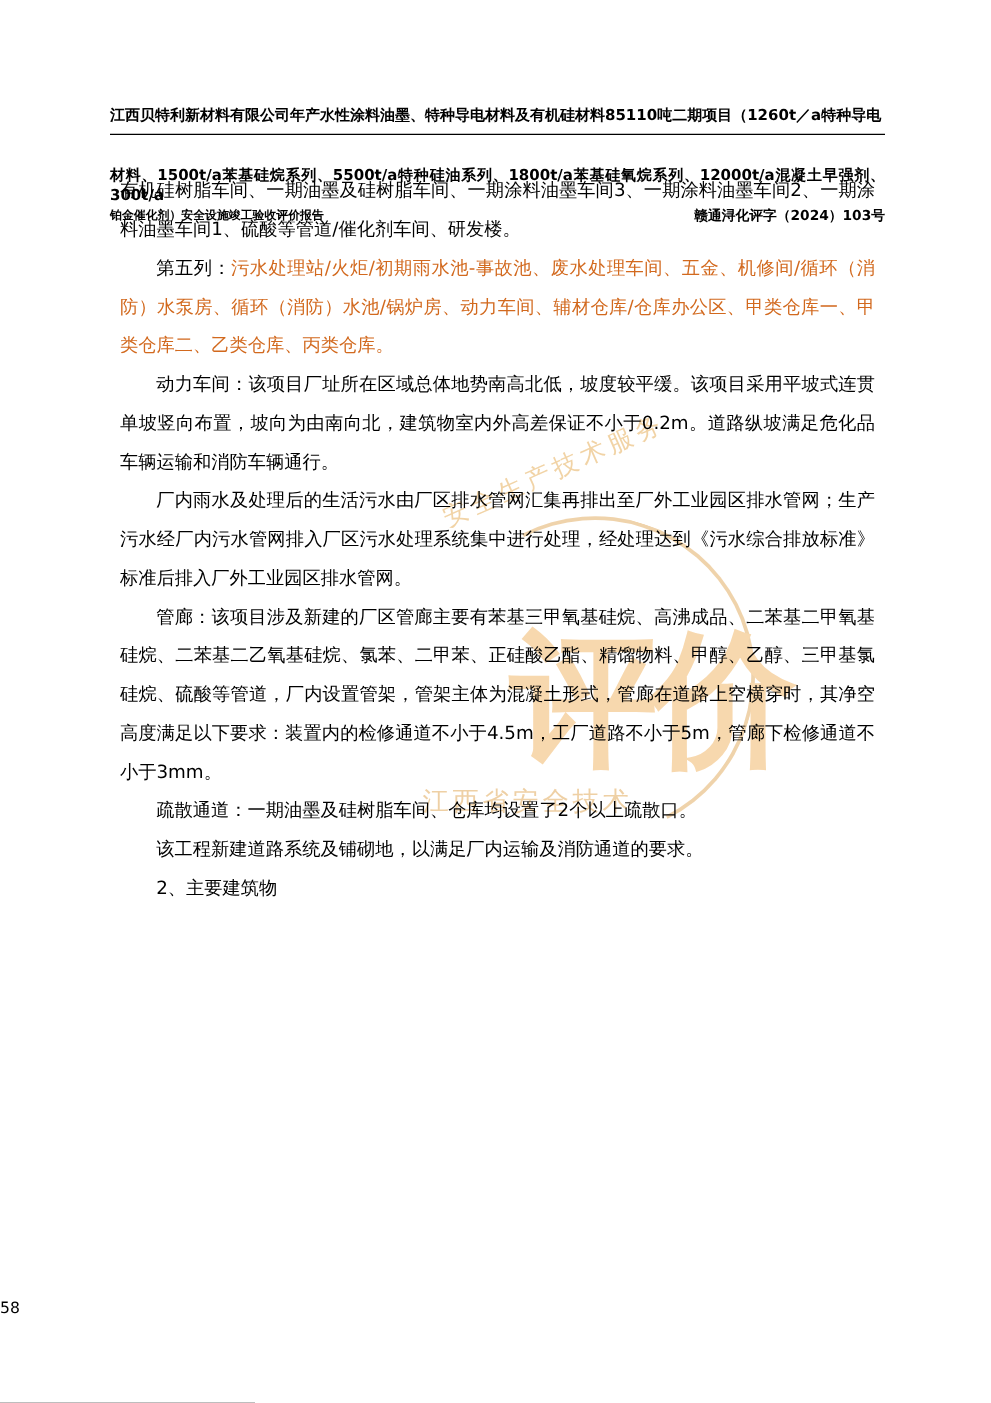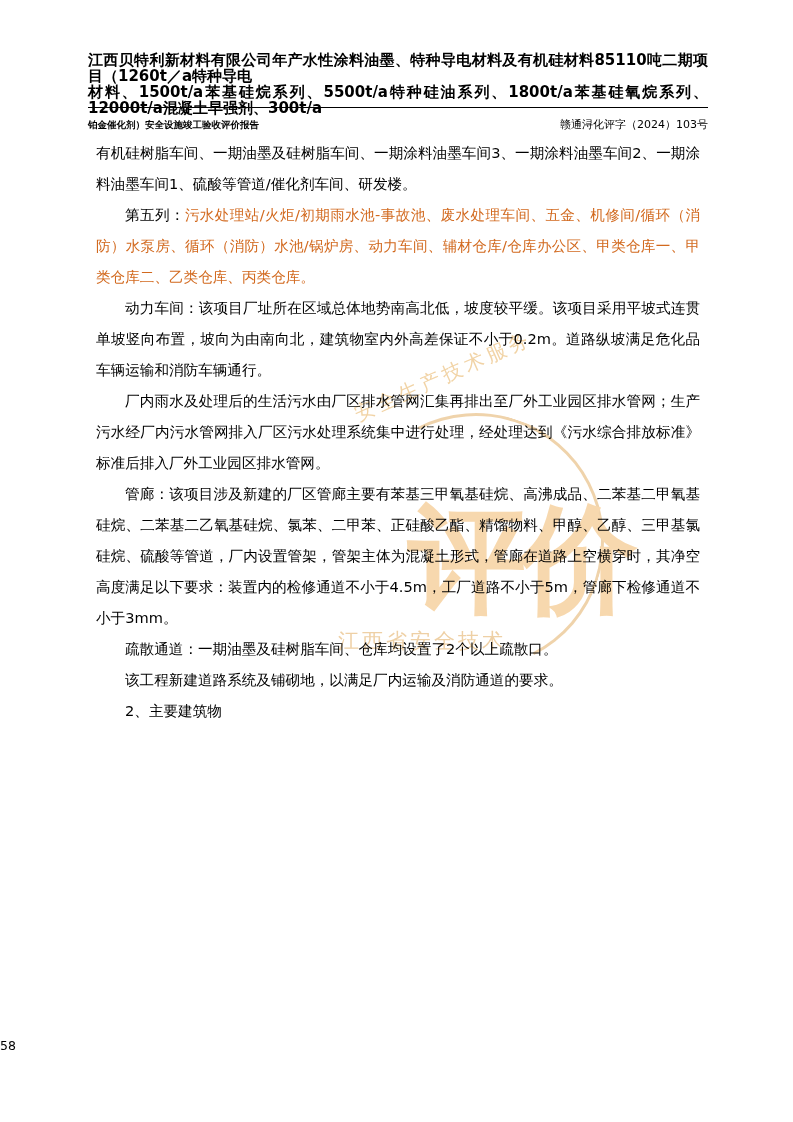--- a/index.html
+++ b/index.html
@@ -26,42 +26,43 @@
   }
 
   
   .header {
     position: absolute;
     left: 88px;
     top: 52px;
     width: 620px;
   }
   .header-line {
-    font-size: 15px;
+    font-size: 12px;
     line-height: 16px;
     font-weight: bold;
     letter-spacing: 0px;
     text-align: justify;
+    margin-top: 32px;
   }
   .header-row2 {
     display: flex;
     align-items: flex-end;
     justify-content: flex-start;
     margin-top: 1px;
   }
   .header-left {
     font-size: 9.5px;
     line-height: 16px;
     font-weight: bold;
     flex: 1;
   }
   .header-right {
     font-size: 11px;
     line-height: 16px;
-    font-weight: normal;
+    font-weight: bold;
     white-space: nowrap;
     padding-left: 12px;
   }
   .header-rule {
     position: absolute;
     left: 88px;
     top: 107px;
     width: 620px;
     border-top: 1.1px solid #000;
   }

